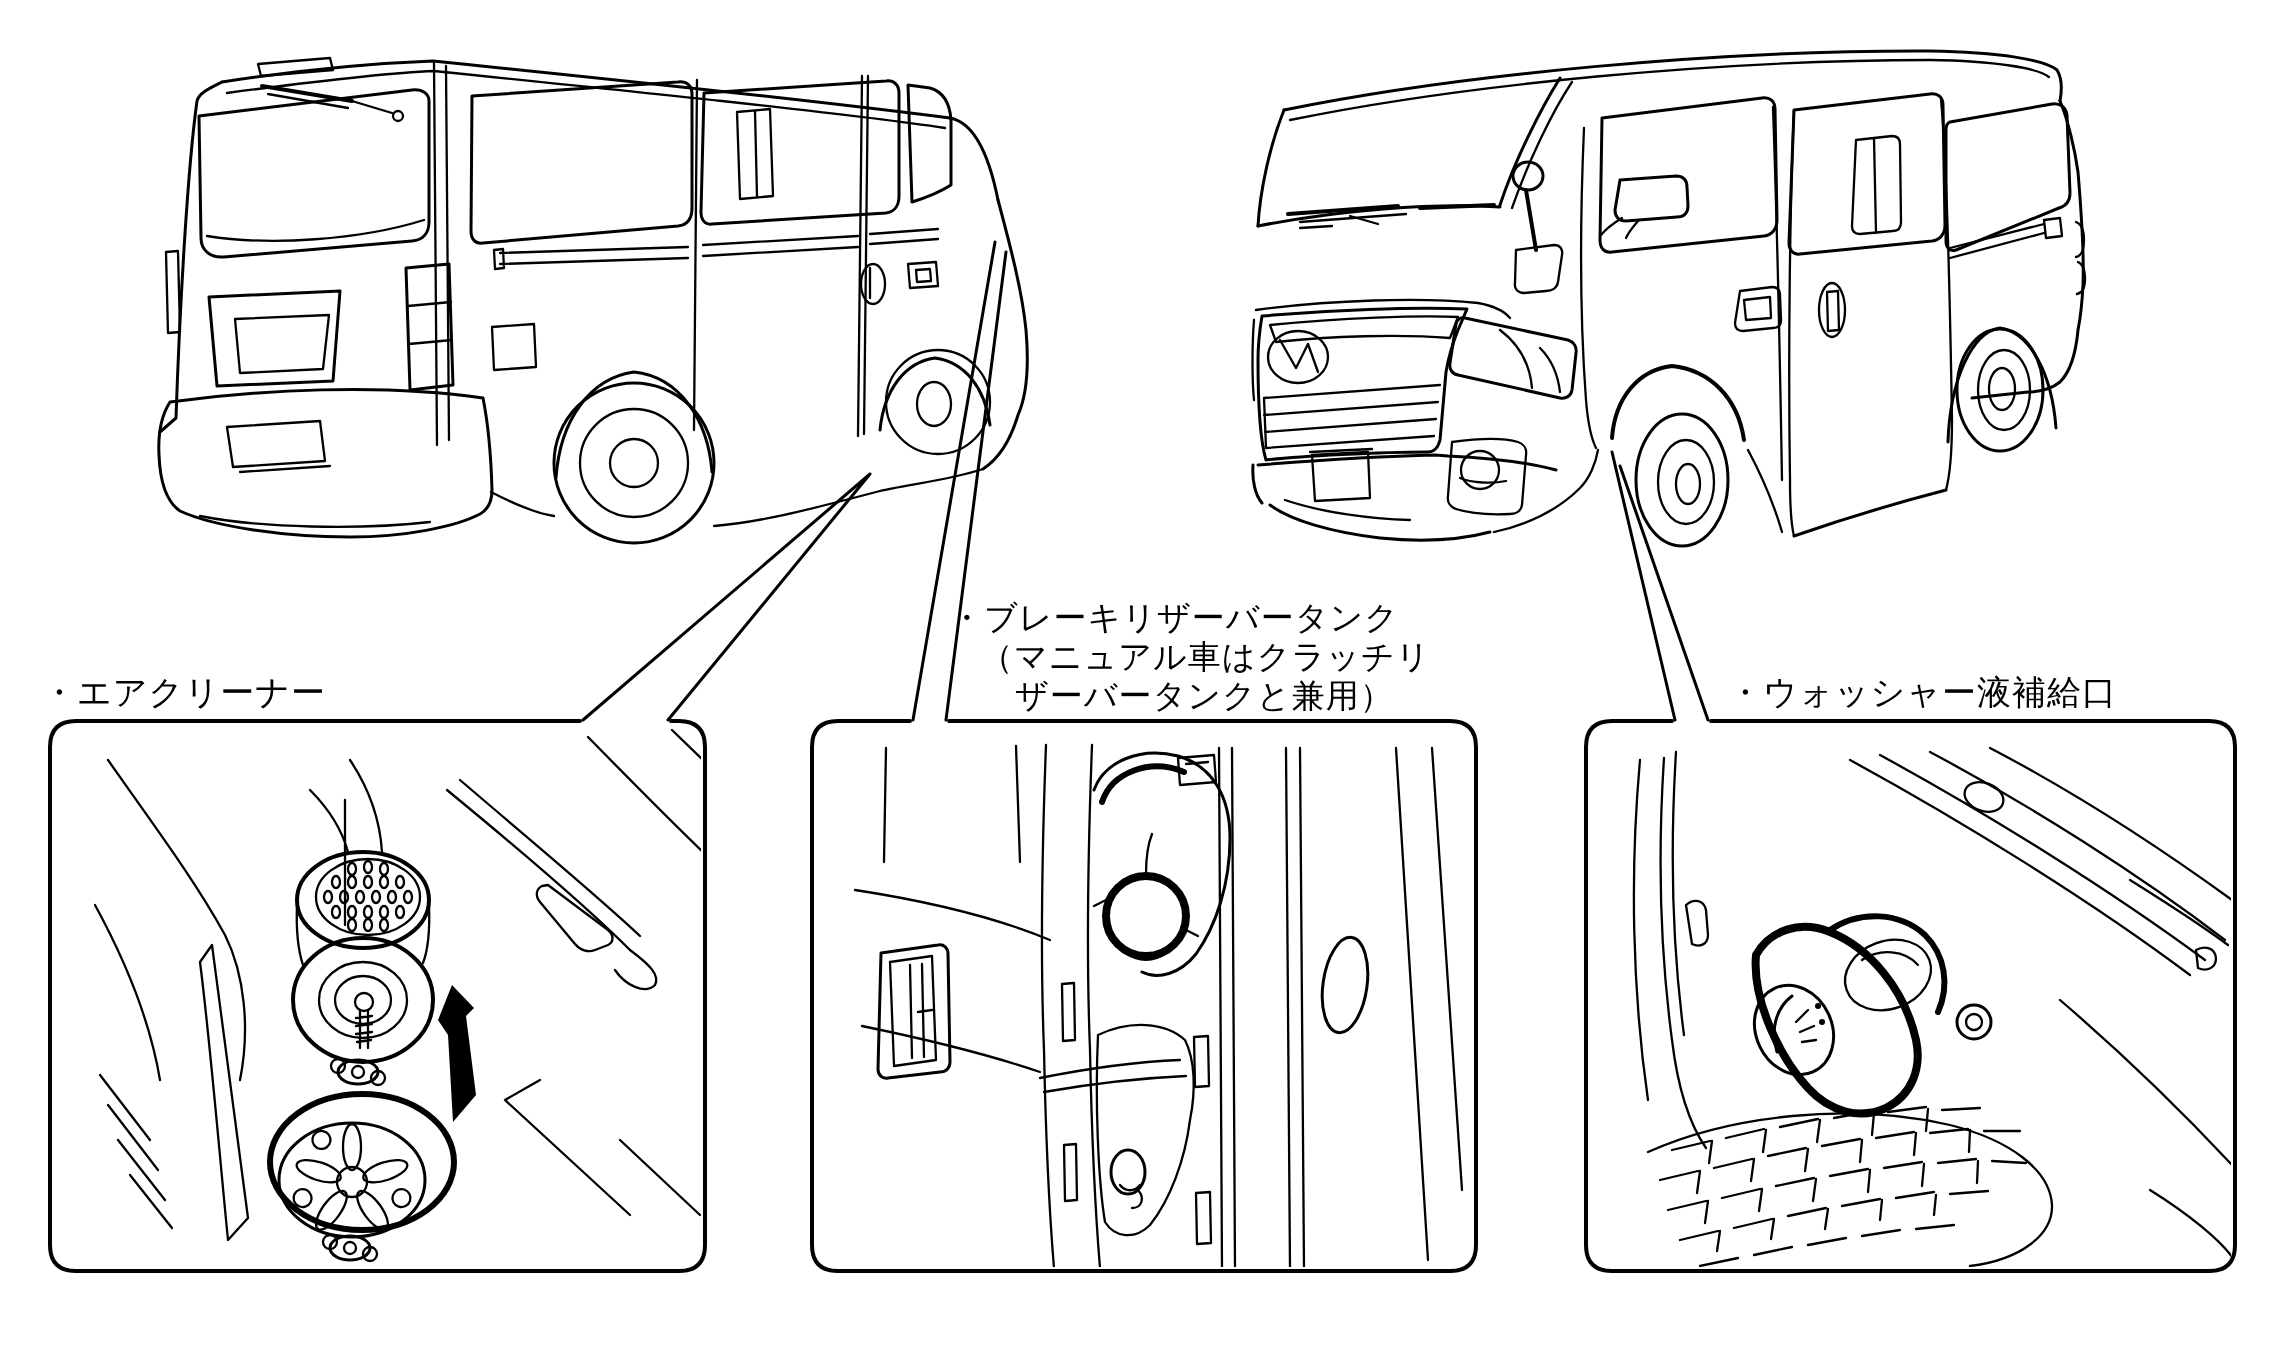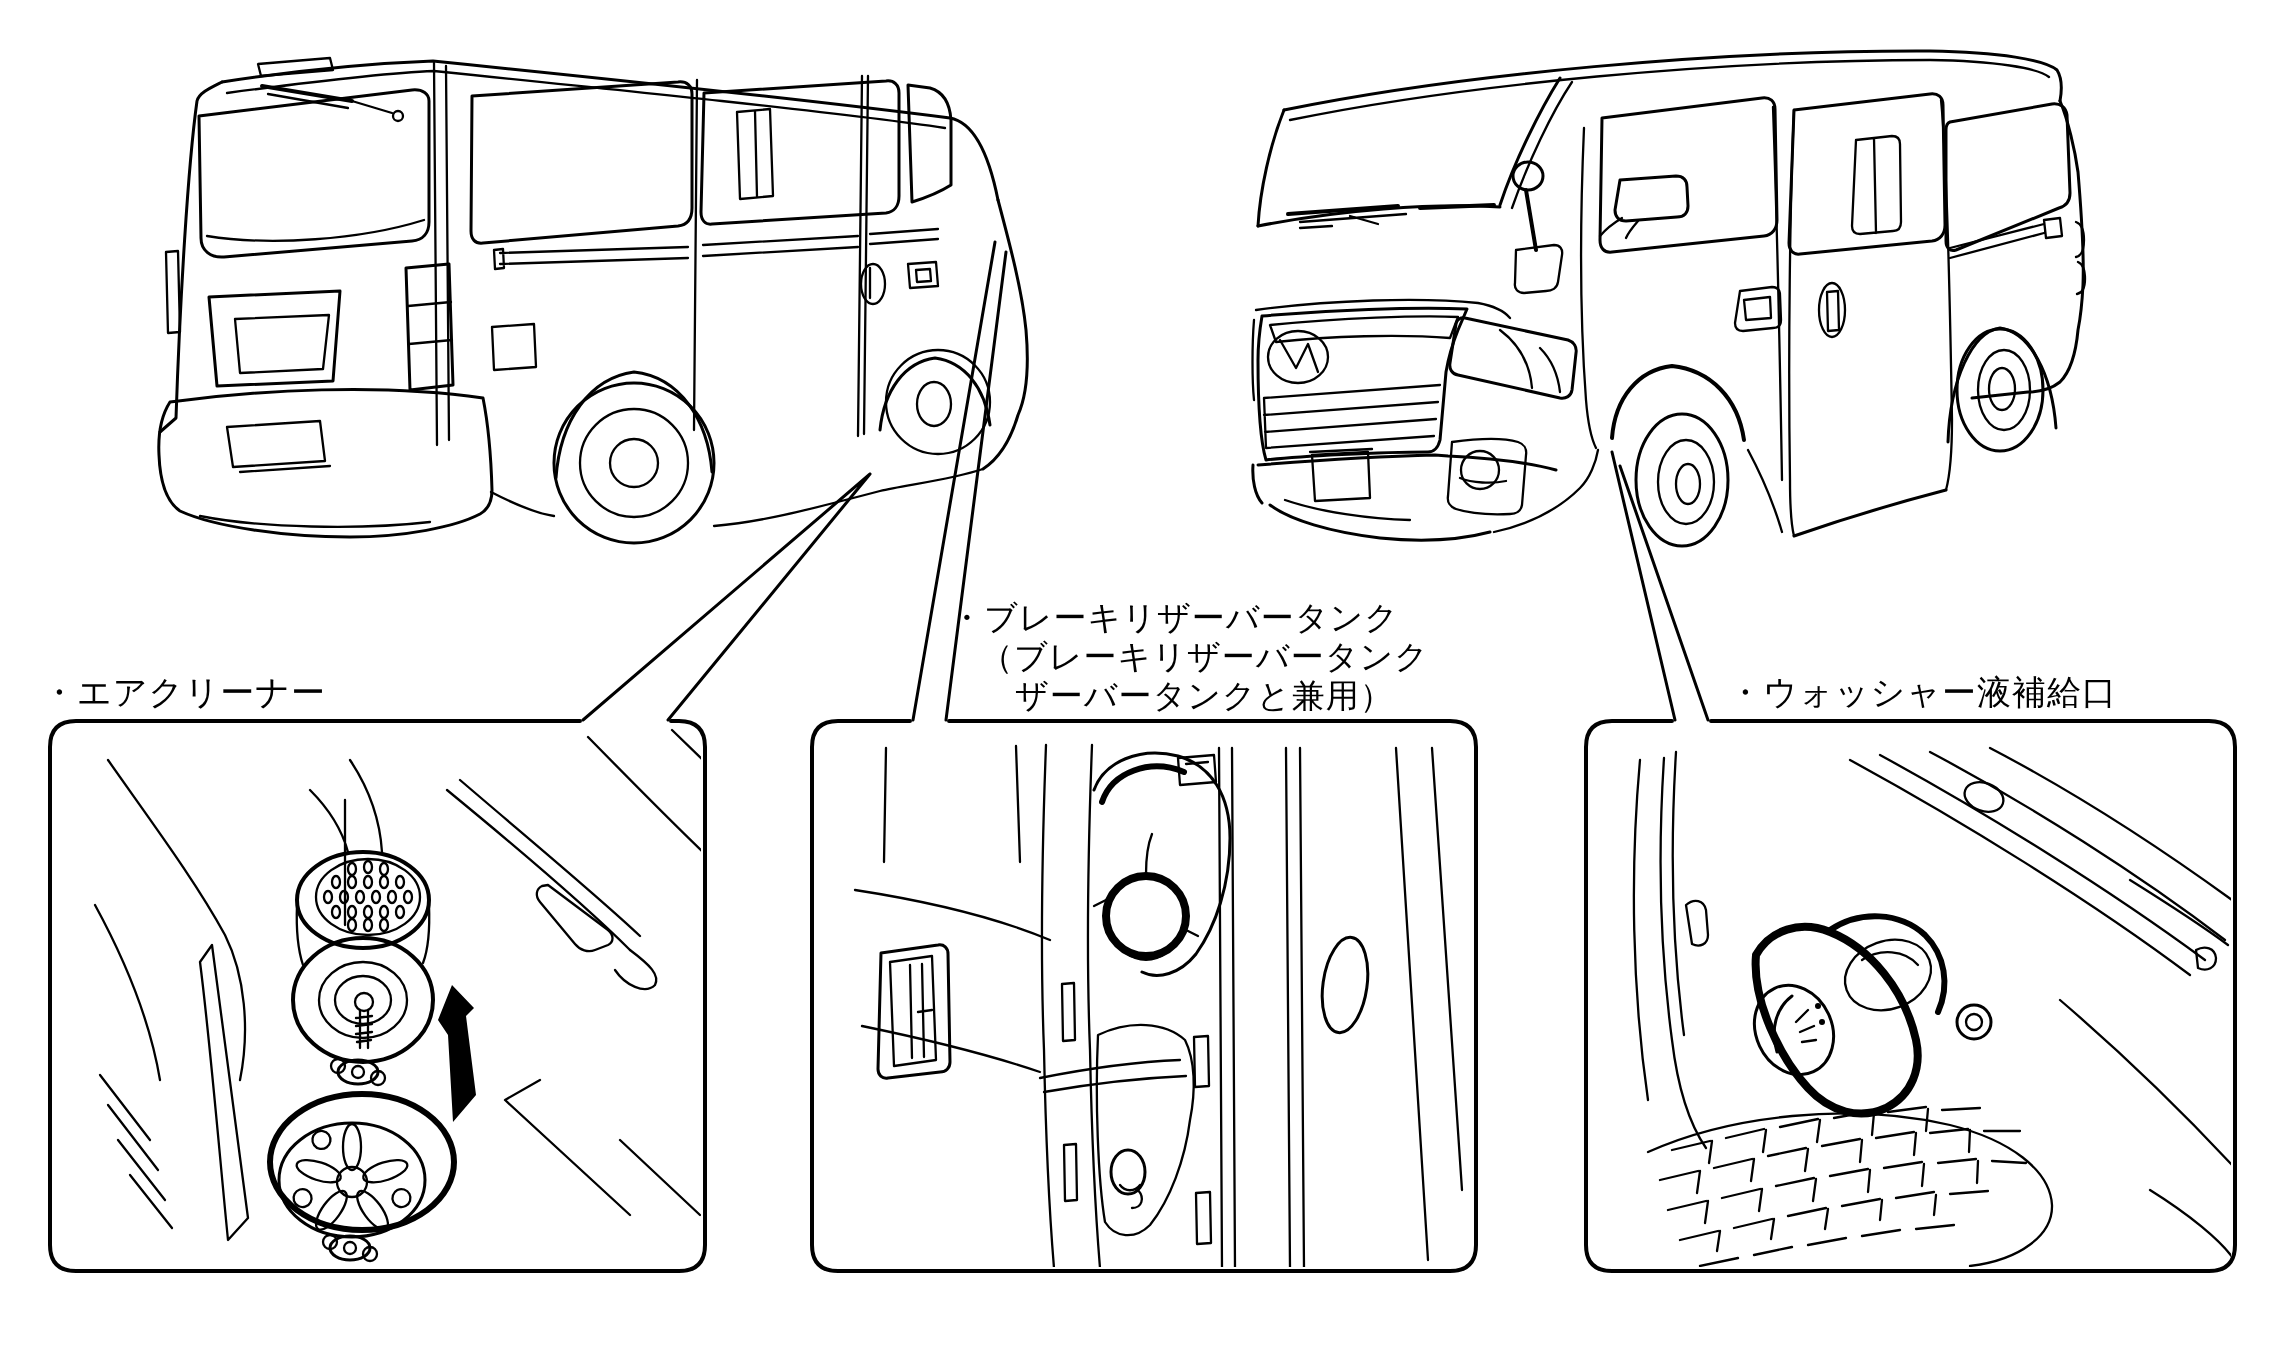--- a/index.html
+++ b/index.html
@@ -324,18 +324,18 @@
       <path d="M1700,1171 l-3,22 M1754,1159 l-3,22 M1808,1149 l-3,22 M1862,1140 l-2,22 M1916,1133 l-2,22 M1970,1130 l-1,22"></path>
       <path d="M1708,1201 l-3,22 M1762,1189 l-3,22 M1816,1179 l-3,22 M1870,1170 l-2,22 M1924,1164 l-2,22 M1978,1161 l-1,22"></path>
       <path d="M1720,1231 l-3,20 M1774,1219 l-3,20 M1828,1209 l-3,20 M1882,1200 l-2,20 M1936,1195 l-2,20"></path>
     </g>
   </g>
 </svg>
 
 <div class="lbl" style="left:42px;top:670px;">・エアクリーナー</div>
 
 <div class="lbl2" style="left:950px;top:596px;">・ブレーキリザーバータンク</div>
-<div class="lbl2" style="left:980px;top:635px;">（ブレーキリザーバータンク</div>
+<div class="lbl2" style="left:980px;top:635px;">（マニュアル車はクラッチリ</div>
 <div class="lbl2" style="left:1015px;top:674px;">ザーバータンクと兼用）</div>
 
 <div class="lbl" style="left:1728px;top:670px;">・ウォッシャー液補給口</div>
 
 </div>
 
 </body></html>

